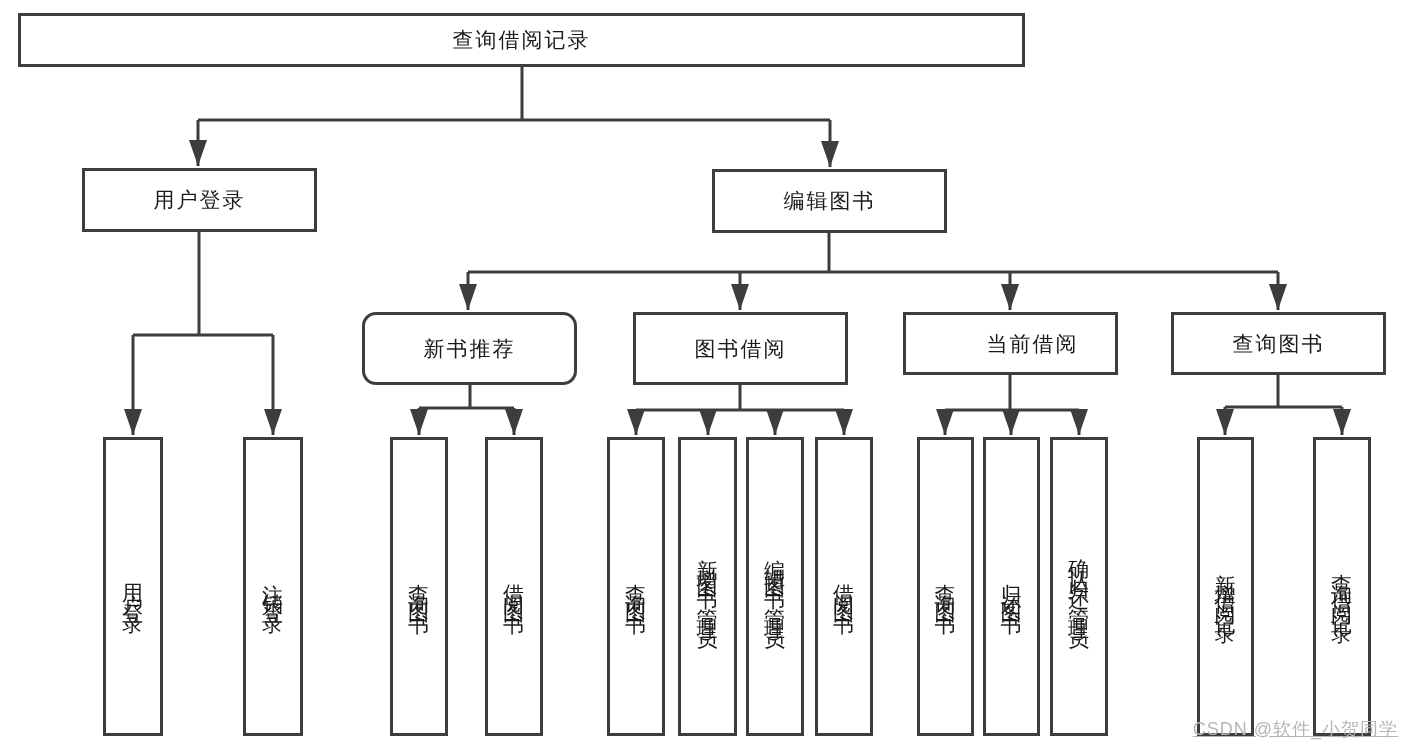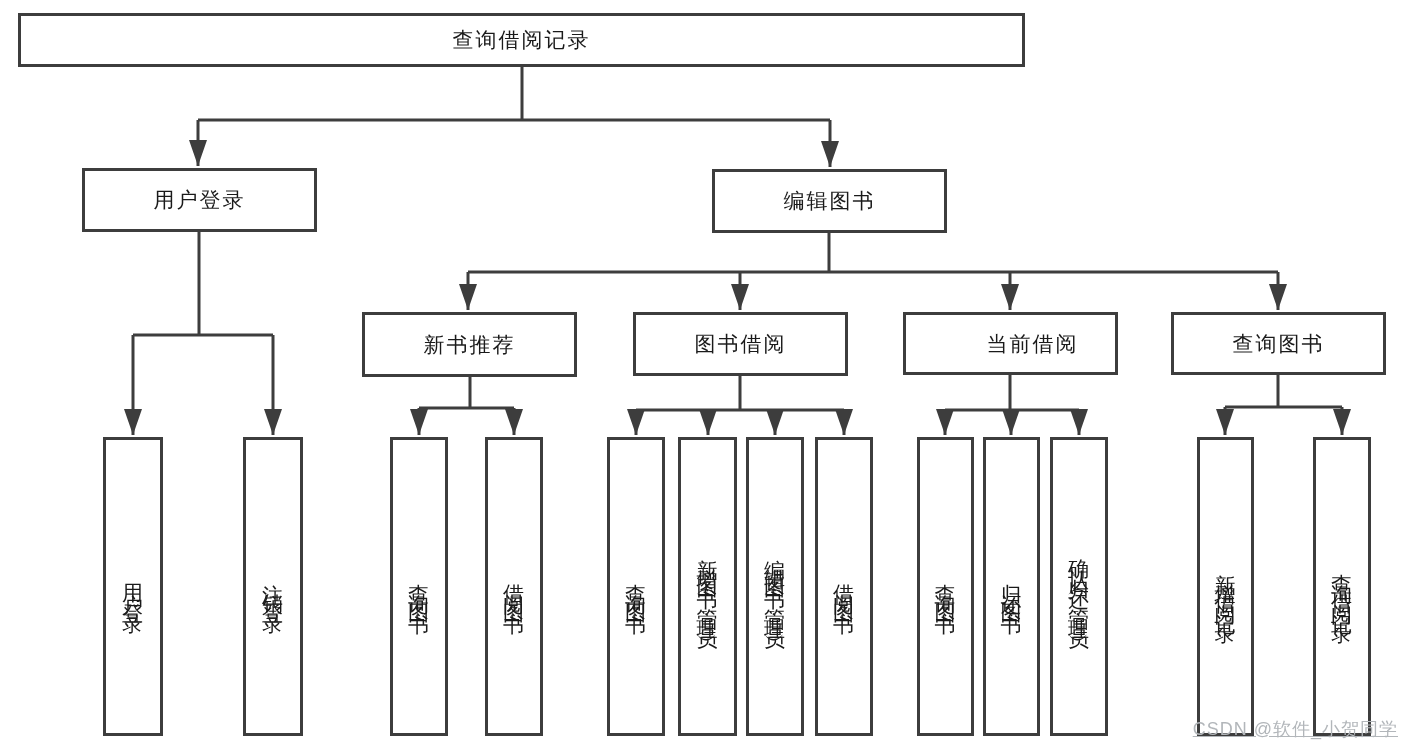--- a/index.html
+++ b/index.html
@@ -112,22 +112,22 @@
       <path class="edge" d="M1225,407 L1225,435" marker-end="url(#arrowhead)"></path>
       <path class="edge" d="M1342,407 L1342,435" marker-end="url(#arrowhead)"></path>
     </g>
   </svg>
 
   <div class="box h" style="left:18px; top:13px; width:1007px; height:54px;">查询借阅记录</div>
 
   <div class="box h" style="left:82px; top:168px; width:235px; height:64px;">用户登录</div>
   <div class="box h" style="left:712px; top:169px; width:235px; height:64px;">编辑图书</div>
 
-  <div class="box h" style="left:362px; top:312px; width:215px; height:65px;">新书推荐</div>
-  <div class="box h" style="left:633px; top:312px; width:215px; height:64px;">图书借阅</div>
+  <div class="box h" style="left:362px; top:312px; width:215px; height:73px;border-radius:14px;">新书推荐</div>
+  <div class="box h" style="left:633px; top:312px; width:215px; height:73px;">图书借阅</div>
   <div class="box h" style="left:903px; top:312px; width:215px; height:63px;padding-left:44px;">当前借阅</div>
   <div class="box h" style="left:1171px; top:312px; width:215px; height:63px;">查询图书</div>
 
   <div class="box v" style="left:103px; top:437px; width:60px; height:299px;">用户登录</div>
   <div class="box v" style="left:243px; top:437px; width:60px; height:299px;">注销登录</div>
 
   <div class="box v" style="left:390px; top:437px; width:58px; height:299px;">查询图书</div>
   <div class="box v" style="left:485px; top:437px; width:58px; height:299px;">借阅图书</div>
 
   <div class="box v" style="left:607px; top:437px; width:58px; height:299px;">查询图书</div>

